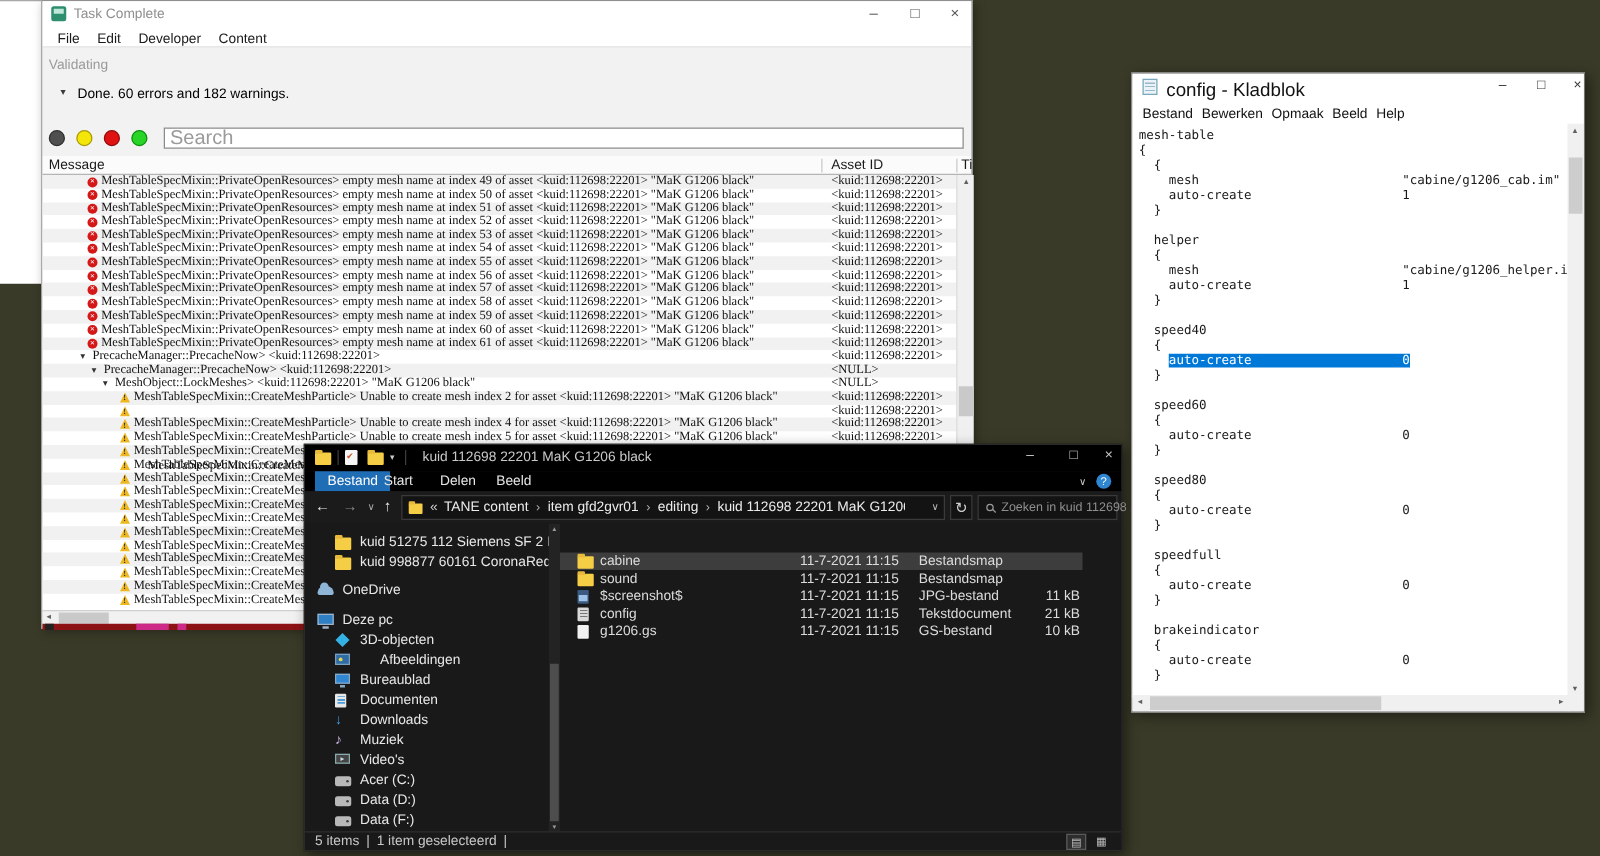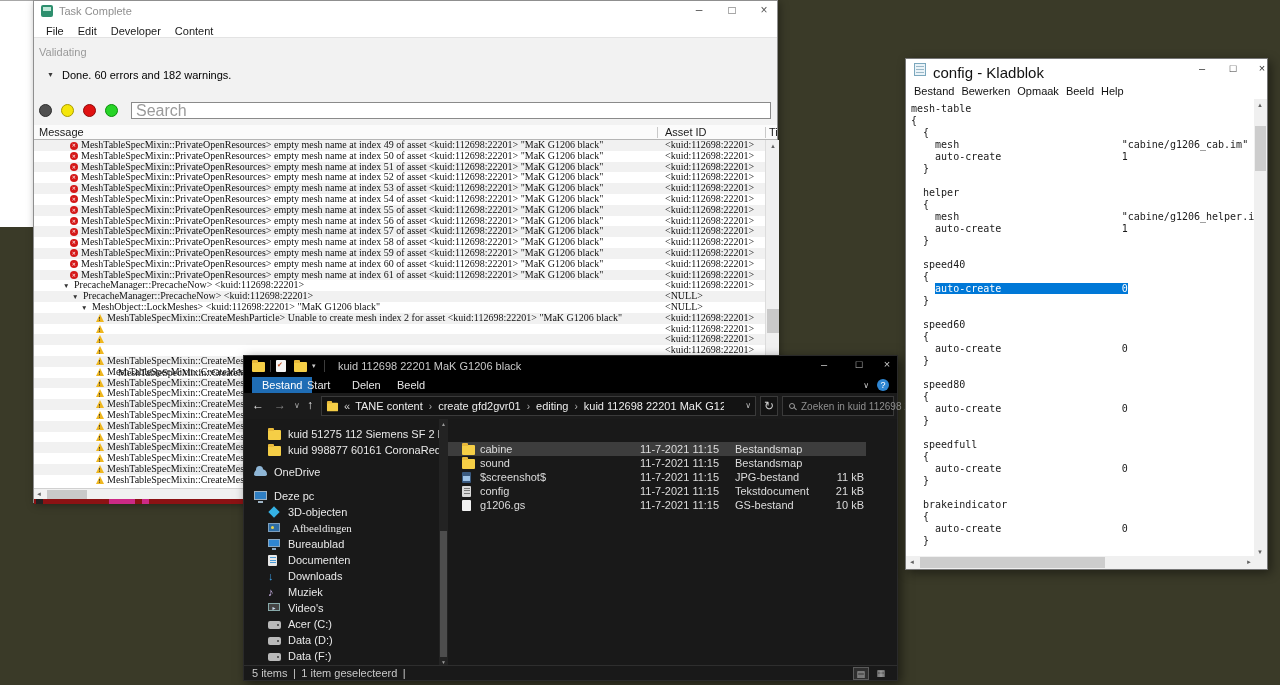--- a/index.html
+++ b/index.html
@@ -261,24 +261,26 @@
           <span class="msg" style="left: 73px;">MeshTableSpecMixin::CreateMeshParticle&gt; Unable to create mesh index 2 for asset &lt;kuid:112698:22201&gt; "MaK G1206 black"</span>
           <span class="asset">&lt;kuid:112698:22201&gt;</span>
         </div>
         <div class="v-row">
           <span class="ic-warn" style="left: 62px;"></span>
           <span class="msg" style="left: 84px; margin-top: 44px;">MeshTableSpecMixin::CreateMeshParticle&gt; Unable to create mesh index 3 for asset &lt;kuid:112698:22201&gt; "MaK G1206 black"</span>
           <span class="asset">&lt;kuid:112698:22201&gt;</span>
         </div>
         <div class="v-row alt">
           <span class="ic-warn" style="left: 62px;"></span>
-          <span class="asset">&lt;kuid:112698:22201&gt;</span>
-        </div>
-        <div class="v-row">
-          <span class="ic-warn" style="left: 62px;"></span>
+          <span class="msg" style="left: 73px;">MeshTableSpecMixin::CreateMeshParticle&gt; Unable to create mesh index 4 for asset &lt;kuid:112698:22201&gt; "MaK G1206 black"</span>
+          <span class="asset">&lt;kuid:112698:22201&gt;</span>
+        </div>
+        <div class="v-row">
+          <span class="ic-warn" style="left: 62px;"></span>
+          <span class="msg" style="left: 73px;">MeshTableSpecMixin::CreateMeshParticle&gt; Unable to create mesh index 5 for asset &lt;kuid:112698:22201&gt; "MaK G1206 black"</span>
           <span class="asset">&lt;kuid:112698:22201&gt;</span>
         </div>
         <div class="v-row alt">
           <span class="ic-warn" style="left: 62px;"></span>
           <span class="msg" style="left: 73px;">MeshTableSpecMixin::CreateMeshParticle&gt; Unable to create mesh index 6 for asset &lt;kuid:112698:22201&gt; "MaK G1206 black"</span>
           <span class="asset">&lt;kuid:112698:22201&gt;</span>
         </div>
         <div class="v-row">
           <span class="ic-warn" style="left: 62px;"></span>
           <span class="msg" style="left: 73px;">MeshTableSpecMixin::CreateMeshParticle&gt; Unable to create mesh index 7 for asset &lt;kuid:112698:22201&gt; "MaK G1206 black"</span>
@@ -372,21 +374,21 @@
         <span class="e-tab" style="left: 98px;">Delen</span>
         <span class="e-tab" style="left: 143px;">Beeld</span>
       </div>
     <div class="e-addr">
       <span class="e-navbtn" style="left:8px">←</span>
       <span class="e-navbtn" style="left:30px;color:#8a8a8a">→</span>
       <span class="e-navbtn" style="left:50px;font-size:8px;top:8px;color:#aaa">∨</span>
       <span class="e-navbtn" style="left:63px">↑</span>
       <div class="e-field" id="e-addrfield">
         <span class="ic-folder" style="left:4px;top:5px;transform:scale(.85)"></span>
-        <span class="e-crumbs" id="e-crumbs"><span class="e-cprefix">«</span><span class="e-crumb">TANE content</span><span class="e-csep">›</span><span class="e-crumb">create gfd2gvr01</span><span class="e-csep">›</span><span class="e-crumb">editing</span><span class="e-csep">›</span><span class="e-crumb">kuid 112698 22201 MaK G1206 black</span></span>
+        <span class="e-crumbs" id="e-crumbs"><span class="e-cprefix">«</span><span class="e-crumb">TANE content</span><span class="e-csep">›</span><span class="e-crumb">item gfd2gvr01</span><span class="e-csep">›</span><span class="e-crumb">editing</span><span class="e-csep">›</span><span class="e-crumb">kuid 112698 22201 MaK G1206 black</span></span>
         <span class="e-fielddrop">∨</span>
       </div>
       <div class="e-field" id="e-refresh">↻</div>
       <div class="e-field" id="e-search">
         <span class="ic-search"></span>
         <span class="e-searchtext">Zoeken in kuid 112698 22201...</span>
       </div>
     </div>
     <div class="e-body">
       <div class="e-nav" id="e-nav">
@@ -405,21 +407,21 @@
           <div class="e-navitem" style="margin-top: 8px;">
             <span class="nic nic-pc" style="left: 10px;"></span>
             <span class="lbl" style="left: 30px;">Deze pc</span>
           </div>
           <div class="e-navitem">
             <span class="nic nic-3d" style="left: 24px;"></span>
             <span class="lbl" style="left: 44px;">3D-objecten</span>
           </div>
           <div class="e-navitem">
             <span class="nic nic-pict" style="left: 24px;"></span>
-            <span class="lbl" style="left: 48px; font-family: Liberation Serif, serif;">Afbeeldingen</span>
+            <span class="lbl" style="left: 60px;">Afbeeldingen</span>
           </div>
           <div class="e-navitem">
             <span class="nic nic-desk" style="left: 24px;"></span>
             <span class="lbl" style="left: 44px;">Bureaublad</span>
           </div>
           <div class="e-navitem">
             <span class="nic nic-doc" style="left: 24px;"></span>
             <span class="lbl" style="left: 44px;">Documenten</span>
           </div>
           <div class="e-navitem">

